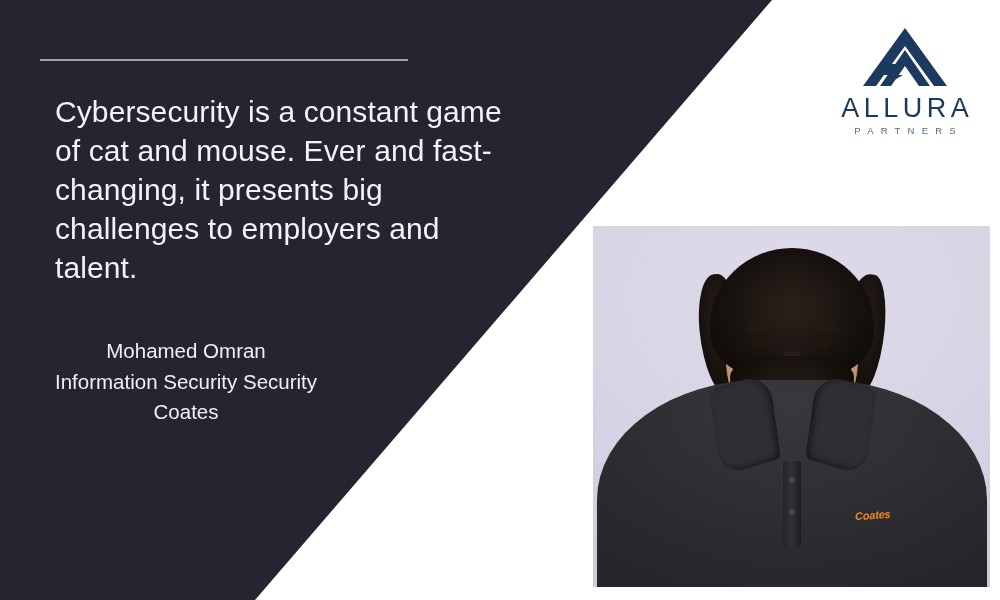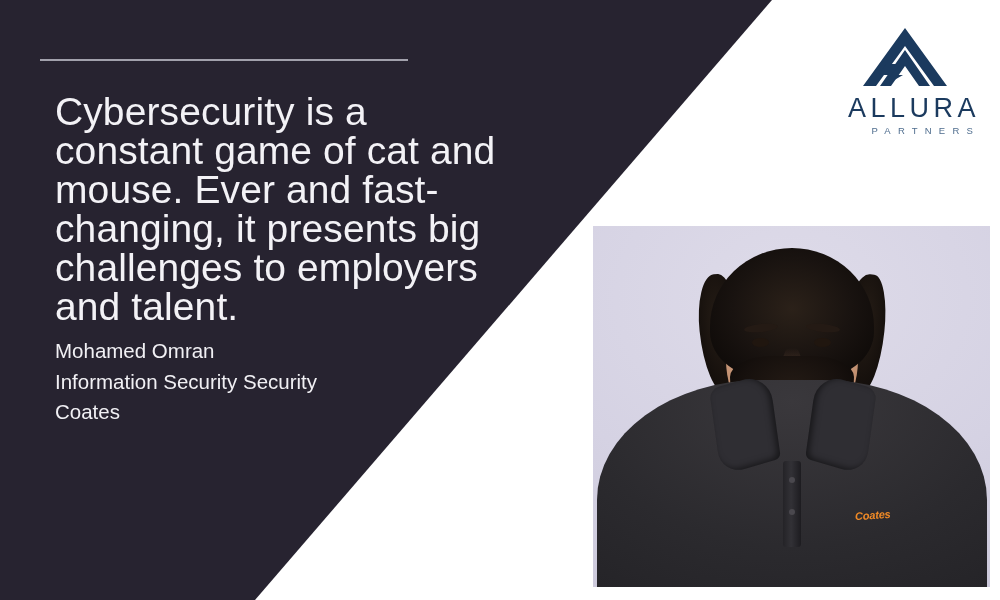--- a/index.html
+++ b/index.html
@@ -35,46 +35,47 @@
     height: 2px;
     background: #b9b7c2;
     opacity: .85;
   }
   #quote-text {
     position: absolute;
     left: 55px;
     top: 92px;
     width: 470px;
     color: #f3f2f6;
-    font-size: 39px;
+    font-size: 30px;
     line-height: 39px;
     font-weight: 400;
     letter-spacing: .1px;
     white-space: pre-wrap;
   }
 
   
   #attribution {
     position: absolute;
     left: 55px;
     top: 336px;
     color: #f1f0f4;
     font-size: 20.5px;
     line-height: 30.5px;
     font-weight: 400;
+    text-align: center;
   }
   #attribution div { white-space: nowrap; }
 
   
   #logo {
     position: absolute;
     left: 830px;
     top: 26px;
     width: 150px;
-    text-align: right;
+    text-align: center;
   }
   #logo-mark { display: block; margin: 0 auto; }
   #logo-wordmark {
     display: block;
     margin-top: 6px;
     font-size: 27px;
     font-weight: 400;
     letter-spacing: 4.5px;
     color: #1b3a5e;
     text-indent: 4.5px;

